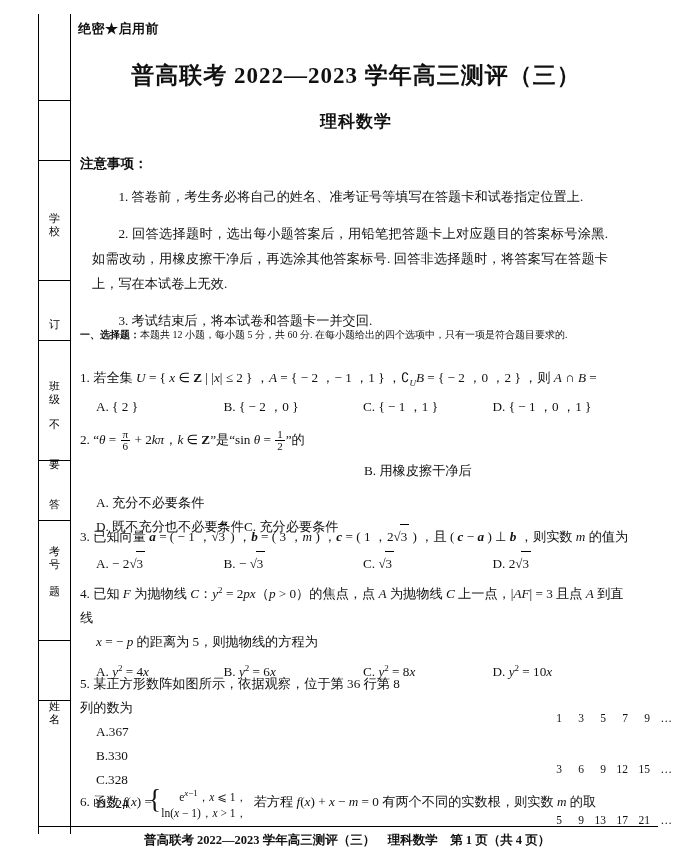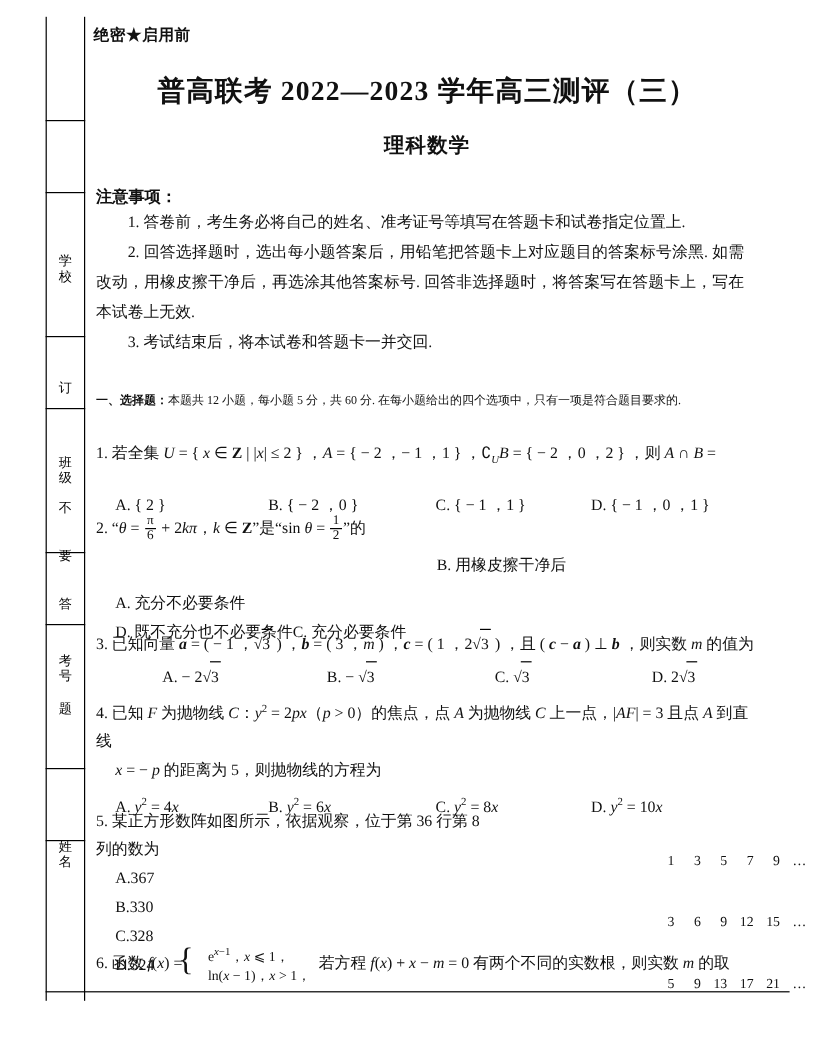--- a/index.html
+++ b/index.html
@@ -45,21 +45,21 @@
   }
 
   .notice-title {
     position:absolute; left:80px; top:155px;
     font-size:13.5px; font-weight:bold;
   }
   .notice {
     position:absolute; left:80px; top:172px; width:540px;
     font-size:13.2px; line-height:25px; text-align:justify;
   }
-  .notice p { margin:0; text-indent:2em; }
+  .notice p { margin:12px; text-indent:2em; }
 
   .section-one {
     position:absolute; left:80px; top:323px; width:545px;
     font-size:10px; line-height:24px; text-align:justify;
   }
   .section-one b { font-weight:bold; }
 
   .q { position:absolute; left:80px; width:552px; font-size:13.2px; line-height:24px; }
   .opts { display:flex; }
   .opts > div { }
@@ -81,21 +81,21 @@
 
   .matrix {
     position:absolute; right:22px; top:676px;
     font-size:11.5px; line-height:17px; font-family:"Liberation Serif", serif;
     white-space:pre;
   }
   .matrix div span { display:inline-block; width:22px; text-align:right; }
 
   .cases { display:inline-block; vertical-align:middle; position:relative; font-size:11.5px; line-height:16px; }
   .cases .brace { position:absolute; left:-7px; top:-1px; font-size:27px; line-height:30px; }
-  .cases .row { display:block; padding-left:18px; }
+  .cases .row { display:block; padding-left:6px;text-align:right; }
 
   .footer {
     position:absolute; left:0; top:832px; width:694px; text-align:center;
     font-size:12.5px; font-weight:bold;
   }
   .rule-h-bottom { position:absolute; left:38px; top:826px; width:620px; height:1px; background:#000; }
 </style>
 </head>
 <body>
 
@@ -156,21 +156,21 @@
 
   <div class="section-one">
     <b>一、选择题：</b><span>本题共 12 小题，每小题 5 分，共 60 分. 在每小题给出的四个选项中，只有一项是符合题目要求的.</span>
   </div>
 
   <div class="q" style="top:366px;">
     <div>
       <span>1.</span>
       若全集 <i>U</i> = { <i>x</i> ∈ <b>Z</b> | |<i>x</i>| ≤ 2 } ，<i>A</i> = { − 2 ，− 1 ，1 } ，∁<span class="sub"><i>U</i></span><i>B</i> = { − 2 ，0 ，2 } ，则 <i>A</i> ∩ <i>B</i> =
     </div>
-    <div class="opts" style="margin-top:14px; padding-left:16px;">
+    <div class="opts" style="margin-top:0; padding-left:16px;">
       <div class="o1">A. { 2 }</div>
       <div class="o2">B. { − 2 ，0 }</div>
       <div class="o3">C. { − 1 ，1 }</div>
       <div class="o4">D. { − 1 ，0 ，1 }</div>
     </div>
   </div>
 
   <div class="q" style="top:428px;">
     <div>
       <span>2.</span>
@@ -184,21 +184,21 @@
       <div>D. 既不充分也不必要条件</div>
       <div style="width:268px;">C. 充分必要条件</div>
     </div>
   </div>
 
   <div class="q" style="top:524px;">
     <div>
       <span>3.</span>
       已知向量 <b><i>a</i></b> = ( − 1 ，<span class="radical">√<span class="sqrt">3</span></span> ) ，<b><i>b</i></b> = ( 3 ，<i>m</i> ) ，<b><i>c</i></b> = ( 1 ，2<span class="radical">√<span class="sqrt">3</span></span> ) ，且 ( <b><i>c</i></b> − <b><i>a</i></b> ) ⊥ <b><i>b</i></b> ，则实数 <i>m</i> 的值为
     </div>
-    <div class="opts" style="margin-top:2px; padding-left:16px;text-align:center;">
+    <div class="opts" style="margin-top:2px; padding-left:16px;">
       <div class="o1">A. − 2<span class="radical">√<span class="sqrt">3</span></span></div>
       <div class="o2">B. − <span class="radical">√<span class="sqrt">3</span></span></div>
       <div class="o3">C. <span class="radical">√<span class="sqrt">3</span></span></div>
       <div class="o4">D. 2<span class="radical">√<span class="sqrt">3</span></span></div>
     </div>
   </div>
 
   <div class="q" style="top:578px;">
     <div>
       <span>4.</span>
@@ -242,14 +242,15 @@
       <span class="cases">
         <span class="brace">{</span>
         <span class="row">e<span class="sup"><i>x</i>−1</span>，<i>x</i> ⩽ 1，</span>
         <span class="row">ln(<i>x</i> − 1)，<i>x</i> &gt; 1，</span>
       </span>
       &nbsp;若方程 <i>f</i>(<i>x</i>) + <i>x</i> − <i>m</i> = 0 有两个不同的实数根，则实数 <i>m</i> 的取
     </div>
   </div>
 
   <div class="rule-h-bottom"></div>
+  <div class="footer">普高联考 2022—2023 学年高三测评（三）　理科数学　第 1 页（共 4 页）</div>
 
 </div>
 
 </body></html>

